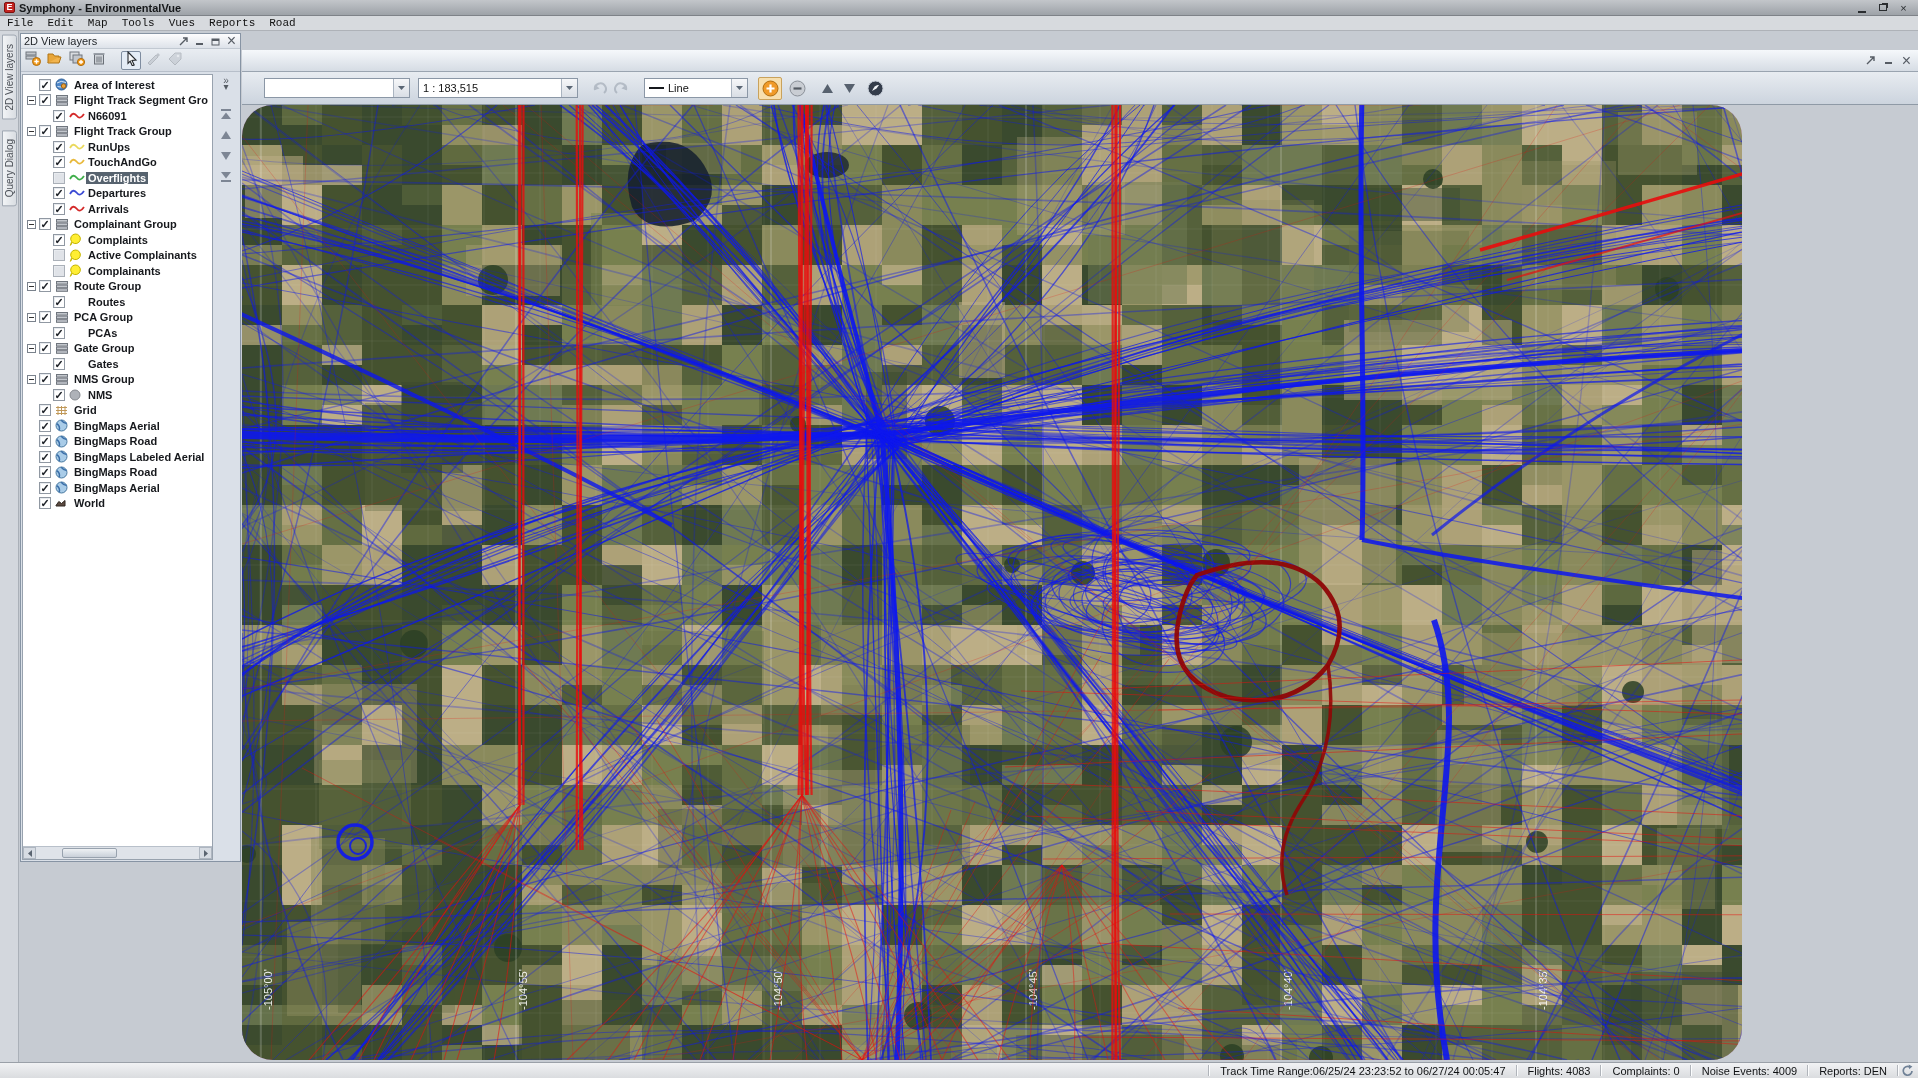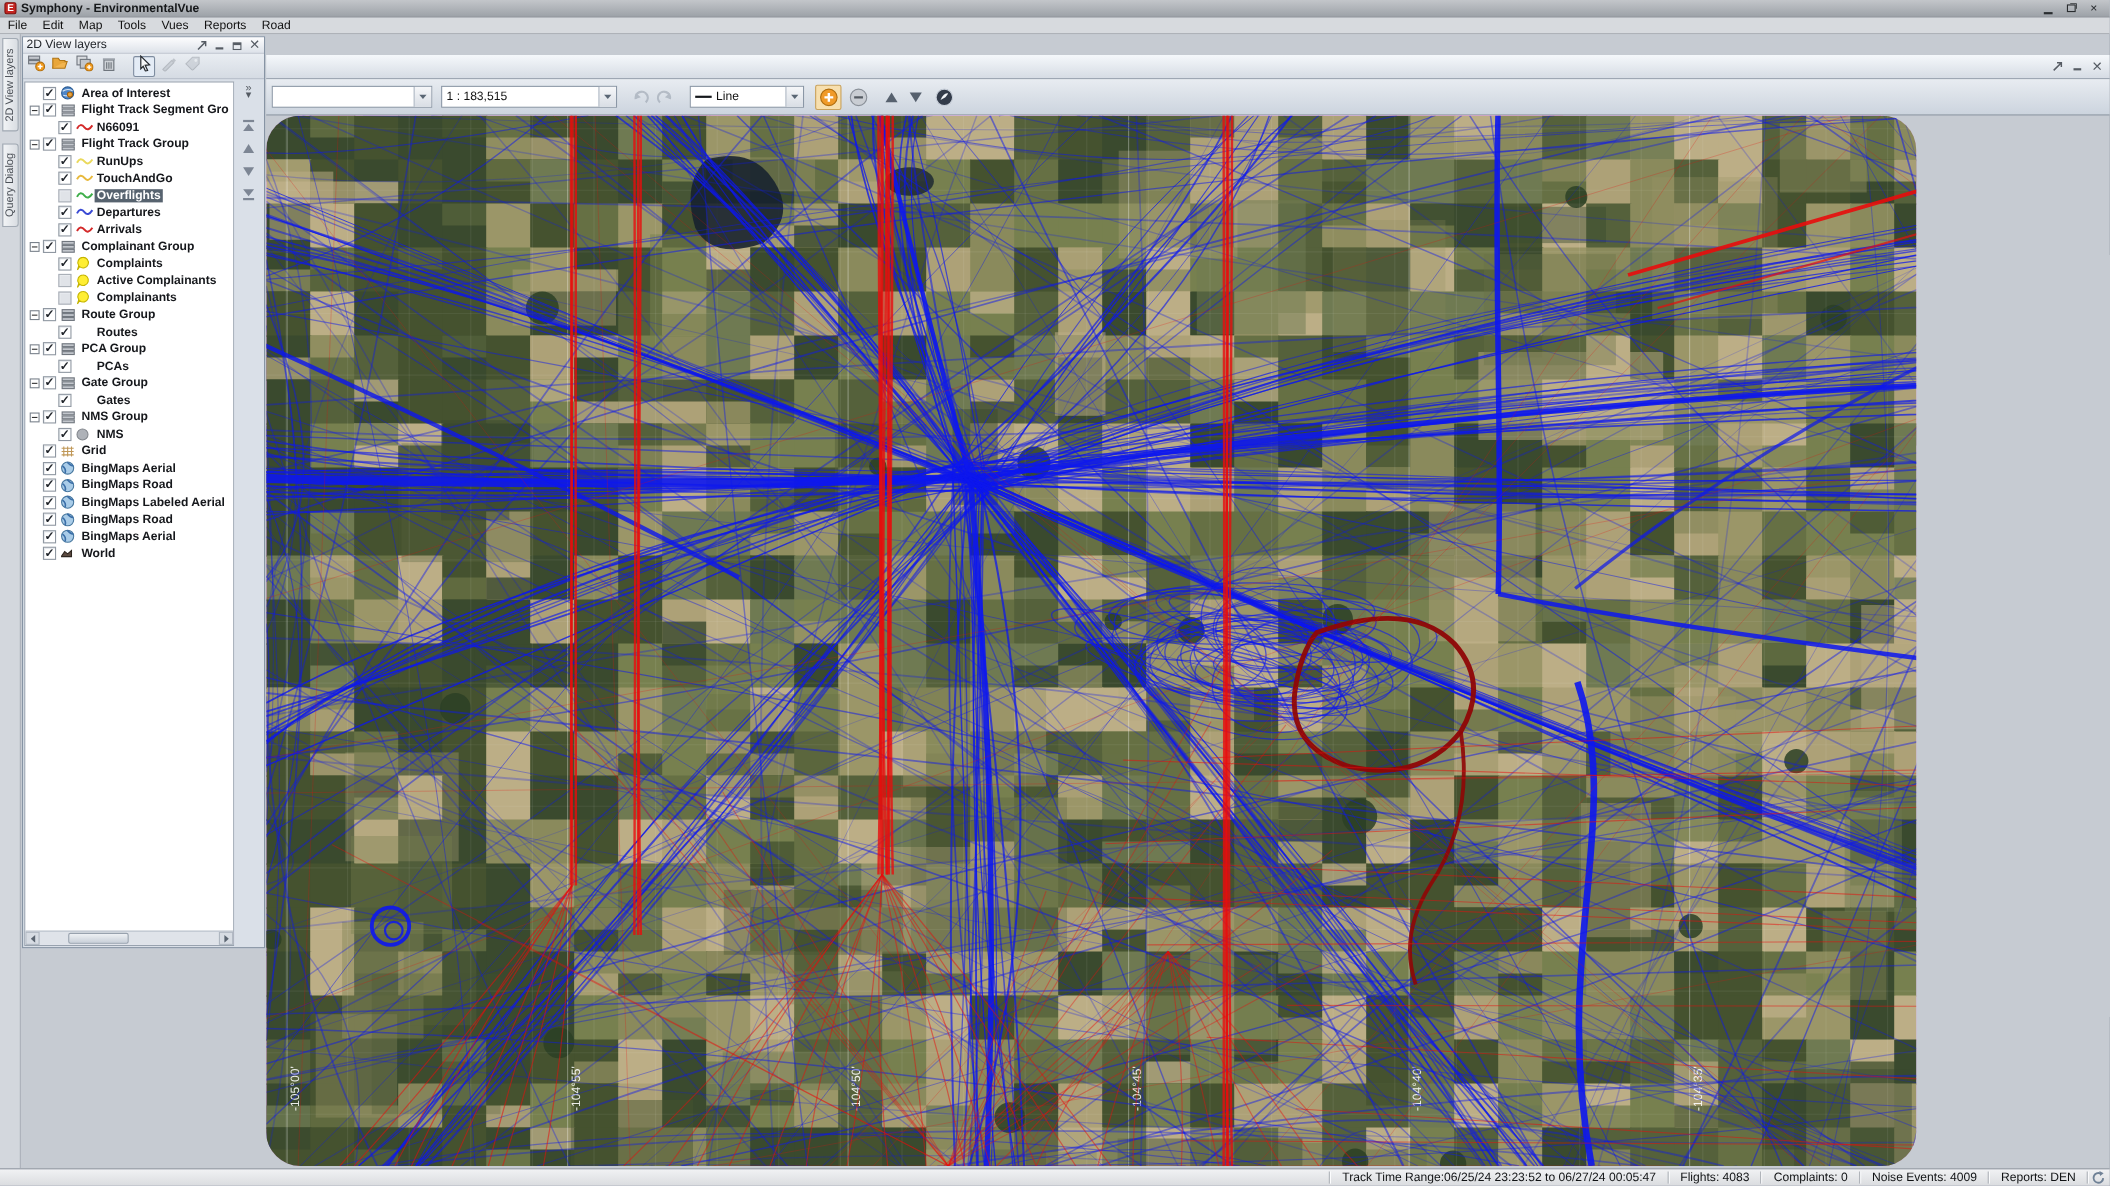--- a/index.html
+++ b/index.html
@@ -14,21 +14,21 @@
   .app-icon{width:11px;height:11px;background:#c42420;border:1px solid #7e100e;border-radius:2px;
     color:#fff;font-size:9px;font-weight:bold;line-height:9px;text-align:center;margin-right:4px;}
   .title-text{font-size:11px;font-weight:bold;color:#16181a;}
   .win-controls{margin-left:auto;display:flex;gap:8px;align-items:center;padding-right:4px;}
   .win-btn{width:13px;height:11px;display:flex;align-items:center;justify-content:center;
     color:#2a2d30;font-size:11px;line-height:10px;cursor:default;}
   .wb-min{align-items:flex-end;}.wb-min i{display:block;width:8px;height:2px;background:#2a2d30;}
   .wb-res i{display:block;width:8px;height:7px;border:1px solid #2a2d30;box-shadow:2px -2px 0 -1px #2a2d30;}
   
   .menubar{position:absolute;left:0;top:16px;right:0;height:15px;background:#d7dade;
-    display:flex;align-items:flex-end;border-bottom:1px solid #aeb2b8;}
+    display:flex;align-items:flex-end;border-bottom:1px solid #aeb2b8;font-family:Liberation Mono, monospace;}
   .menu-item{font-size:11px;color:#111;padding:0 7px;height:100%;display:flex;align-items:center;}
   
   .side-strip{position:absolute;left:0;top:31px;width:19px;bottom:16px;background:#d3d7dd;
     border-right:1px solid #aab0b8;display:flex;flex-direction:column;align-items:center;padding-top:4px;}
   .vtab{writing-mode:vertical-rl;transform:rotate(180deg);font-size:10px;color:#4a4f56;
     background:linear-gradient(to left,#f2f4f6,#d9dde2);border:1px solid #a2aab4;
     border-radius:3px 0 0 3px;padding:8px 1px;margin-bottom:10px;white-space:nowrap;}
   
   .layers-panel{position:absolute;left:20px;top:33px;width:221px;height:829px;
     background:#dae0e8;border:1px solid #8794a4;}
@@ -71,21 +71,21 @@
     display:flex;flex-direction:column;align-items:center;padding-top:1px;}
   .strip-overflow{height:18px;display:flex;flex-direction:column;align-items:center;justify-content:center;
     color:#555b63;font-size:10px;line-height:6px;margin-bottom:10px;}
   .strip-btn{width:22px;height:21px;display:flex;align-items:center;justify-content:center;}
   
   .map-header{position:absolute;left:242px;top:50px;right:0;height:22px;
     background:linear-gradient(#f5f8fb,#d6dce4);border-bottom:1px solid #9aa4b0;
     display:flex;align-items:center;justify-content:flex-end;padding:0 6px;gap:7px;}
   .map-toolbar{position:absolute;left:242px;top:72px;right:0;height:33px;
     background:linear-gradient(#e8ecf1,#ccd4de);border-bottom:1px solid #8f9aa6;
-    display:flex;align-items:center;padding-left:5px;}
+    display:flex;align-items:center;padding-left:22px;}
   .combo{height:20px;background:#fff;border:1px solid #8b97a6;display:flex;align-items:center;
     font-size:11px;color:#111;}
   .combo-val{flex:1;padding:0 4px;display:flex;align-items:center;gap:4px;overflow:hidden;}
   .combo-arrow{width:16px;height:100%;border-left:1px solid #aab4c0;
     background:linear-gradient(#f6f7f9,#d9dee5);display:flex;align-items:center;justify-content:center;}
   .line-swatch{display:inline-block;width:15px;height:2px;background:#15181c;flex:none;}
   .tb-btn{width:22px;height:22px;display:flex;align-items:center;justify-content:center;}
   .tb-btn.disabled{opacity:.5;}
   .zoom-in-wrap{width:24px;height:23px;background:#f7dfae;border:1px solid #c9a25c;border-radius:2px;
     display:flex;align-items:center;justify-content:center;}

